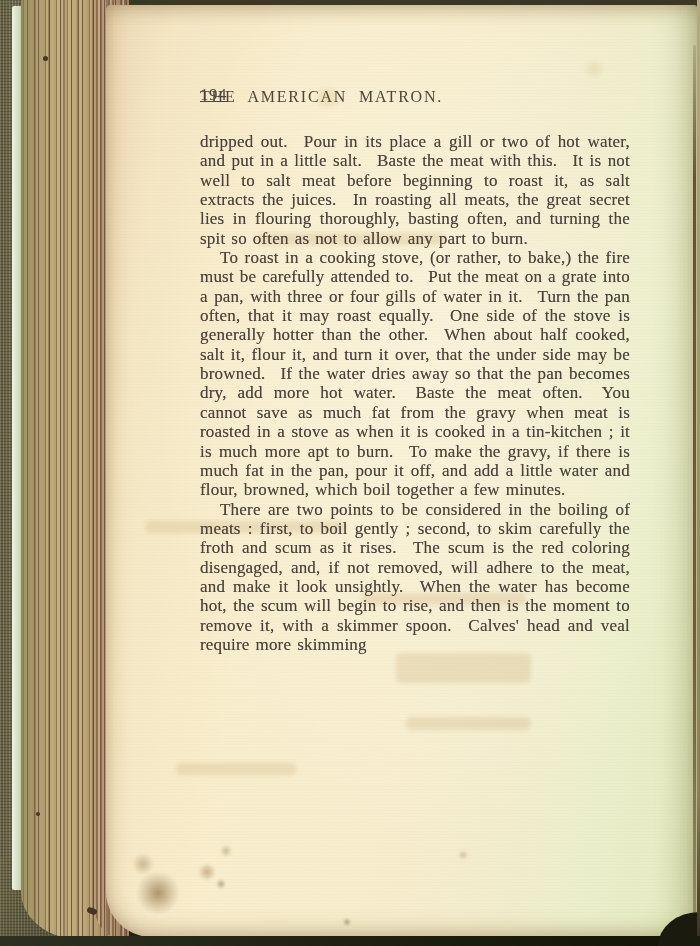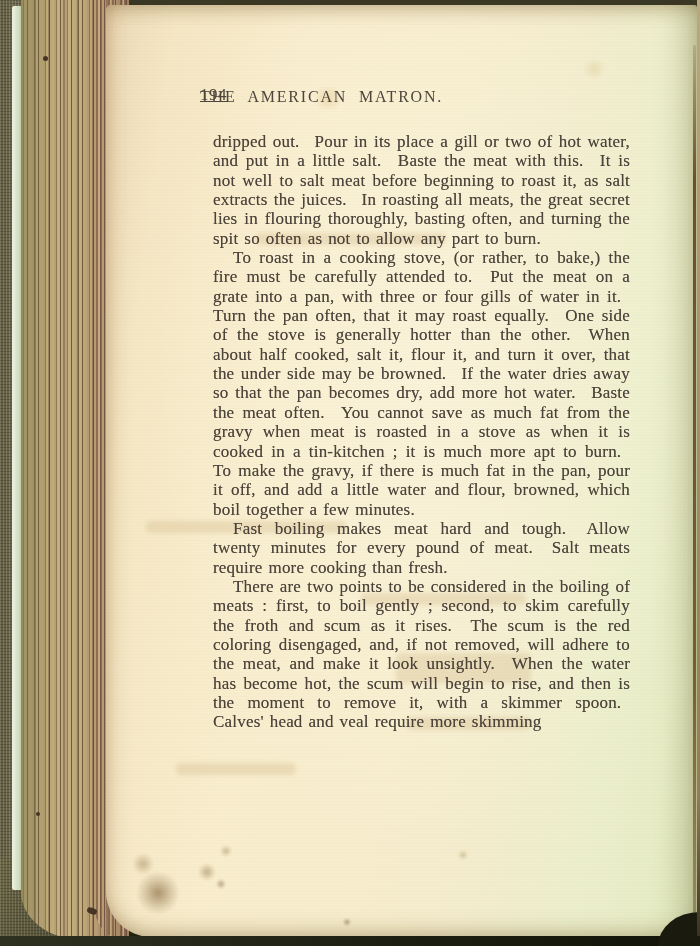--- a/index.html
+++ b/index.html
@@ -55,21 +55,21 @@
   
   .stain{position:absolute;border-radius:50%;filter:blur(1px);}
   .bleed{position:absolute;background:rgba(205,178,130,.30);border-radius:5px;filter:blur(2px);}
 
   
   .text-layer{position:absolute;left:94px;top:80px;width:430px;color:#4b423a;}
   .header-row{position:relative;height:22px;}
   .page-number{position:absolute;left:0;top:0;font-size:17px;letter-spacing:.5px;color:#4e453c;text-decoration:underline;}
   .running-title{display:block;text-align:left;font-size:16px;letter-spacing:1.8px;word-spacing:6px;color:#4e453c;padding-top:3px;}
   .body-text{margin-top:25px;font-size:17px;line-height:19.35px;text-align:justify;
-    letter-spacing:.2px;word-spacing:1.5px;color:#4b423a;text-shadow:0 0 .5px rgba(75,66,58,.55);margin-left:13px;}
+    letter-spacing:.2px;word-spacing:1.5px;color:#4b423a;text-shadow:0 0 .5px rgba(75,66,58,.55);}
   .body-text p{margin:0;}
   .body-text p.indent{text-indent:20px;}
 
   
   .bottom-band{position:absolute;left:0;bottom:0;width:700px;height:10px;
     background:linear-gradient(90deg,#2e3020,#1d1f12 55%,#121409 100%);}
   .corner-wedge{position:absolute;right:0;bottom:0;width:42px;height:34px;background:#1b1a0e;border-top-left-radius:100% 100%;}
   .right-sliver{position:absolute;right:0;top:0;width:3px;height:936px;
     background:linear-gradient(180deg,#b7a87f,#a3946d 40%,#8d7f5b 85%,#3a3320);}
 </style>
@@ -112,21 +112,20 @@
     <div class="page-edge-line"></div>
 
     <div class="text-layer">
       <div class="header-row">
         <span class="page-number">194</span>
         <span class="running-title">THE AMERICAN MATRON.</span>
       </div>
       <div class="body-text">
           <p class="">dripped out.  Pour in its place a gill or two of hot water, and put in a little salt.  Baste the meat with this.  It is not well to salt meat before beginning to roast it, as salt extracts the juices.  In roasting all meats, the great secret lies in flouring thoroughly, basting often, and turning the spit so often as not to allow any part to burn.</p>
           <p class="indent">To roast in a cooking stove, (or rather, to bake,) the fire must be carefully attended to.  Put the meat on a grate into a pan, with three or four gills of water in it.  Turn the pan often, that it may roast equally.  One side of the stove is generally hotter than the other.  When about half cooked, salt it, flour it, and turn it over, that the under side may be browned.  If the water dries away so that the pan becomes dry, add more hot water.  Baste the meat often.  You cannot save as much fat from the gravy when meat is roasted in a stove as when it is cooked in a tin-kitchen ; it is much more apt to burn.  To make the gravy, if there is much fat in the pan, pour it off, and add a little water and flour, browned, which boil together a few minutes.</p>
-          <p class="indent">Fast boiling makes meat hard and tough.  Allow twenty minutes for every pound of meat.  Salt meats require more cooking than fresh.</p>
           <p class="indent">There are two points to be considered in the boiling of meats : first, to boil gently ; second, to skim carefully the froth and scum as it rises.  The scum is the red coloring disengaged, and, if not removed, will adhere to the meat, and make it look unsightly.  When the water has become hot, the scum will begin to rise, and then is the moment to remove it, with a skimmer spoon.  Calves' head and veal require more skimming</p>
         </div>
     </div>
   </div>
 
   <div class="bottom-band"></div>
   <div class="corner-wedge"></div>
   <div class="right-sliver"></div>
 
 </div>

